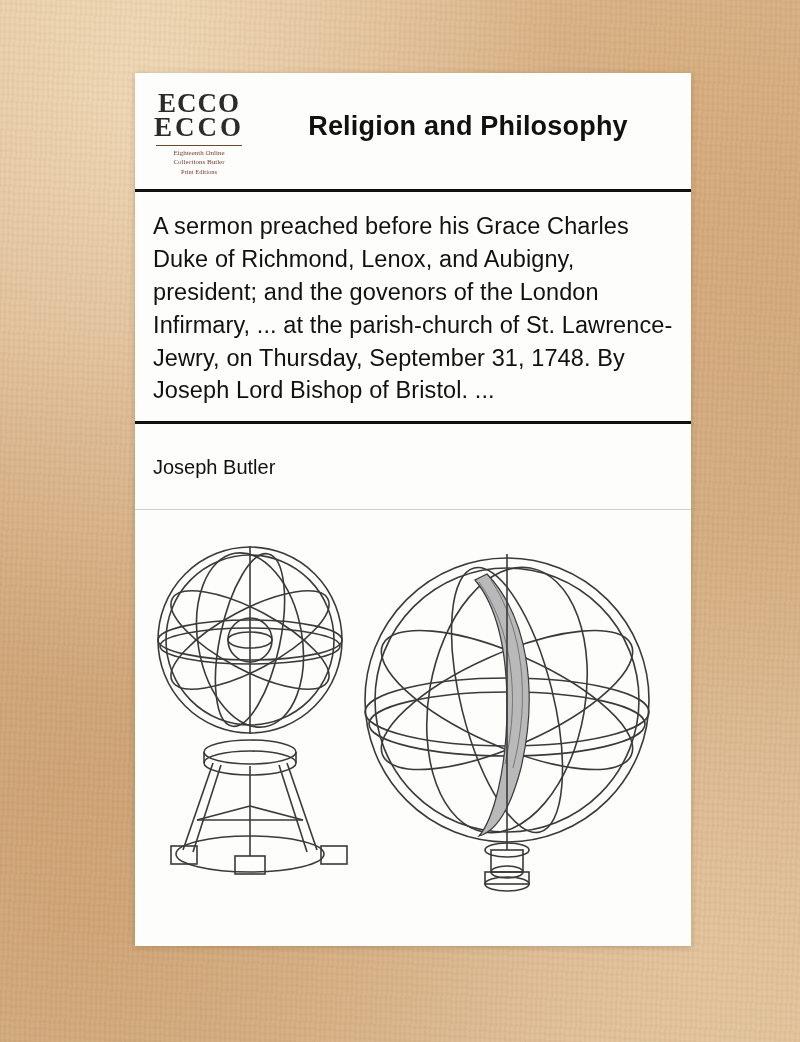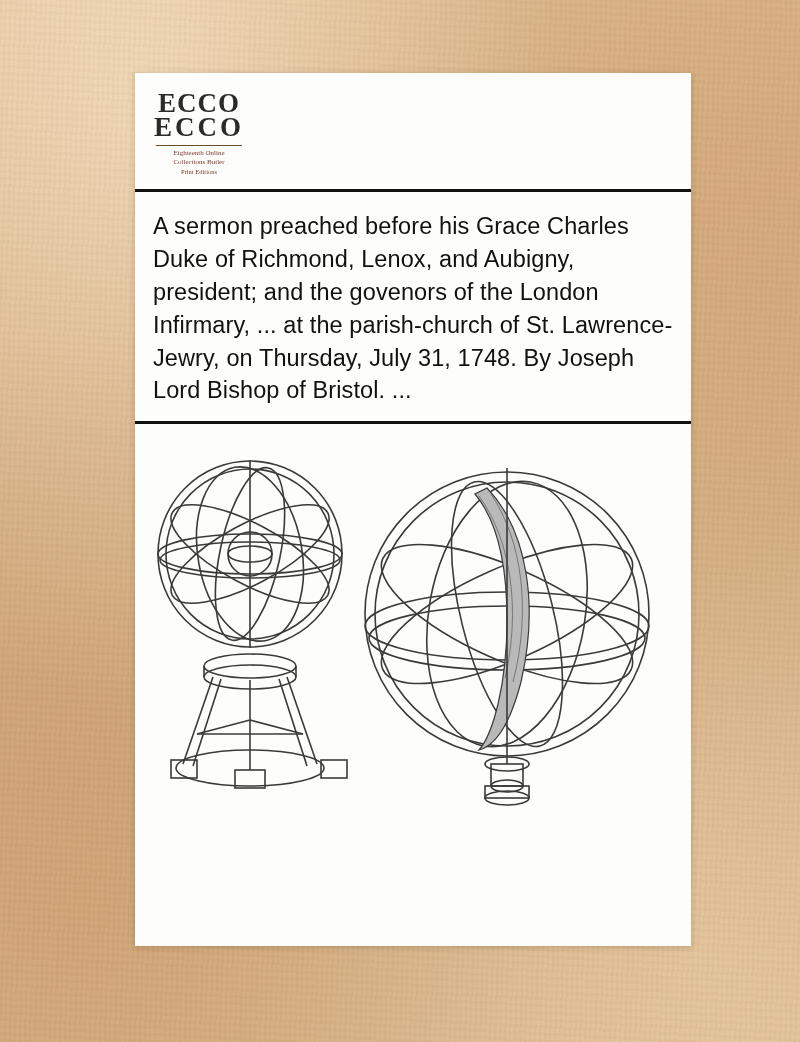--- a/index.html
+++ b/index.html
@@ -153,26 +153,30 @@
 
       <div class="ecco-logo">
         <span class="ecco-word">ECCO</span>
         <span class="ecco-word-2">ECCO</span>
         <div class="ecco-rule"></div>
         <span class="ecco-sub">Eighteenth Online</span>
         <span class="ecco-sub">Collections Butler</span>
         <span class="ecco-sub small">Print Editions</span>
       </div>
 
+      <div class="category">Religion and Philosophy</div>
     </div>
 
     <div class="title-block">
-      <div class="title">A sermon preached before his Grace Charles Duke of Richmond, Lenox, and Aubigny, president; and the govenors of the London Infirmary, ... at the parish-church of St. Lawrence-Jewry, on Thursday, July 31, 1748. By Joseph Lord Bishop of Bristol. ...</div>
-    </div>
-
+      <div class="title">A sermon preached before his Grace Charles Duke of Richmond, Lenox, and Aubigny, president; and the govenors of the London Infirmary, ... at the parish-church of St. Lawrence-Jewry, on Thursday, September 31, 1748. By Joseph Lord Bishop of Bristol. ...</div>
+    </div>
+
+    <div class="author-block">
+      <div class="author">Joseph Butler</div>
+    </div>
 
     <div class="illustration">
       <svg width="556" height="470" viewBox="0 0 556 470" aria-hidden="true">
         <g fill="none" stroke="#3a3a3a" stroke-width="1.6">
 
           <g>
 
             <ellipse cx="115" cy="120" rx="92" ry="93"></ellipse>
             <ellipse cx="115" cy="120" rx="84" ry="85"></ellipse>
 

